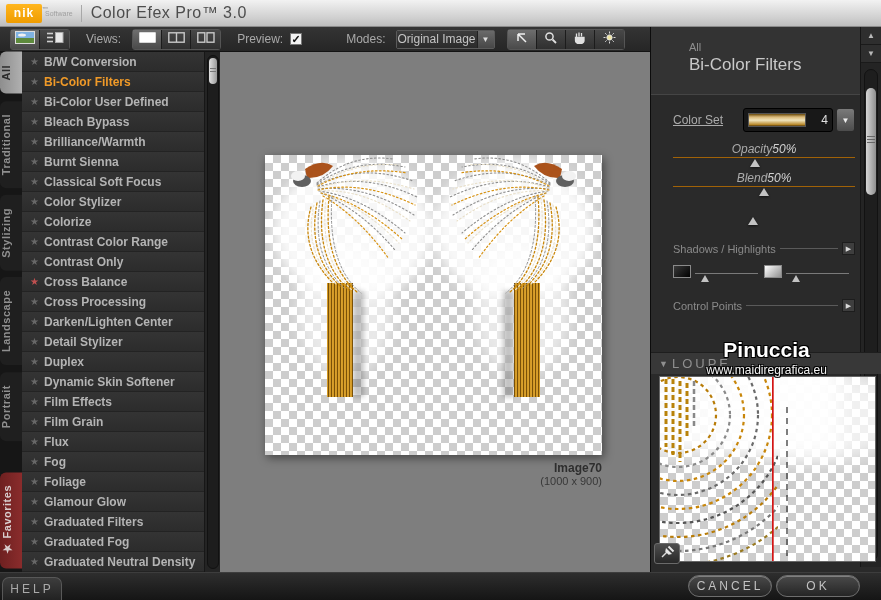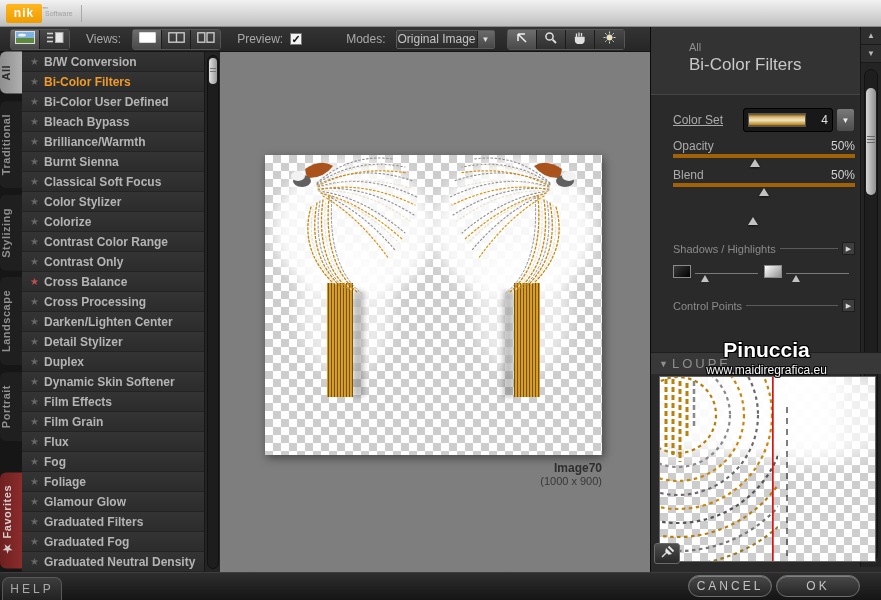--- a/index.html
+++ b/index.html
@@ -103,22 +103,22 @@
   .colorset-box { display:flex; align-items:center; width:90px; height:24px; background:#181818;
                   border:1px solid #000; border-radius:3px; padding:0 4px; cursor:pointer; }
   .colorset-swatch { width:58px; height:14px; border:1px solid #555;
                   background:linear-gradient(#6a4a0c,#d9b878 25%,#f0e4bc 52%,#b98a2e 88%,#5a3c08); }
   .colorset-value { flex:1; text-align:right; color:#e0e0e0; font-size:12px; }
   .colorset-arrow { width:19px; height:24px; margin-left:3px; background:linear-gradient(#7a7a7a,#4c4c4c);
                   border:1px solid #2a2a2a; border-radius:3px; color:#eee; font-size:8px; text-align:center;
                   line-height:23px; cursor:pointer; }
 
   .slider-row { position:relative; height:29px; }
-  .slider-head { display:flex; justify-content:space-between; align-items:flex-end; height:17px;
-                 border-bottom:4px solid #a16207; padding-bottom:1px; }
+  .slider-head { display:flex; justify-content:center; align-items:flex-end; height:17px;
+                 border-bottom:1px solid #a16207; padding-bottom:1px;font-style:italic; }
   .slider-label { font-size:12px; color:#ababab; }
   .slider-value { font-size:12px; color:#d2d2d2; }
   .slider-thumb { position:absolute; top:18px; width:0; height:0; margin-left:-5px;
                   border-left:5px solid transparent; border-right:5px solid transparent;
                   border-bottom:8px solid #c2c2c2; cursor:pointer;
                   filter:drop-shadow(0 1px 1px rgba(0,0,0,0.6)); }
 
   .section-row { display:flex; align-items:center; margin-top:14px; }
   .section-label { font-size:11px; color:#8a8a8a; white-space:nowrap; }
   .section-line { flex:1; border-top:1px solid #5a5a5a; margin:0 4px; }
@@ -169,20 +169,21 @@
 
 <div class="app">
 
   <div class="titlebar">
     <div class="nik-logo">
       <span>nik</span>
       <span class="tm">™</span>
     </div>
     <span class="logo-sub">Software</span>
     <div class="tb-divider"></div>
+    <span class="app-title">Color Efex Pro™ 3.0</span>
   </div>
 
   <div class="toolbar">
     <div class="btn-group">
       <div class="tool-btn lit">
         <span>
           <svg width="20" height="13">
               <rect x="0.5" y="0.5" width="19" height="12" fill="none" stroke="#ddd"></rect>
           <rect x="1" y="1" width="18" height="7" fill="#7fb2e2"></rect>
               <rect x="1" y="7" width="18" height="5" fill="#5d8a3c"></rect>

